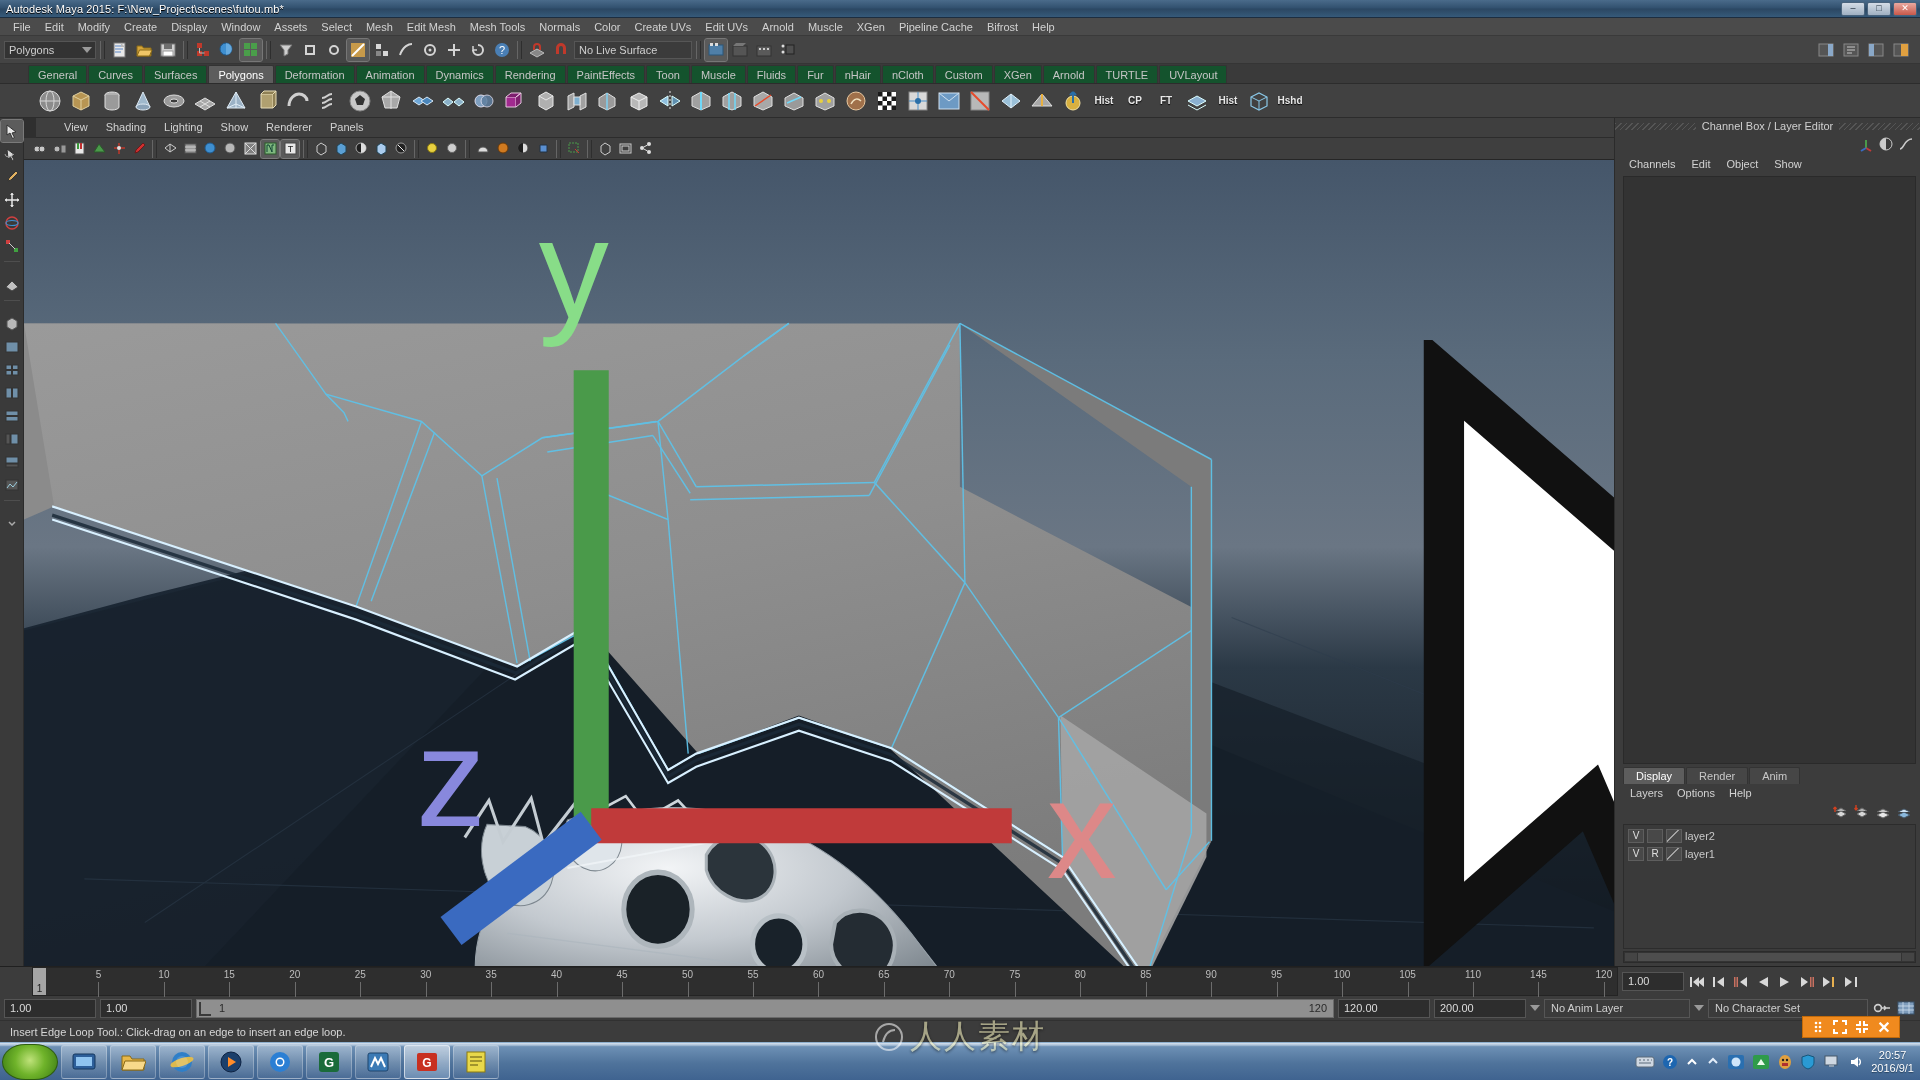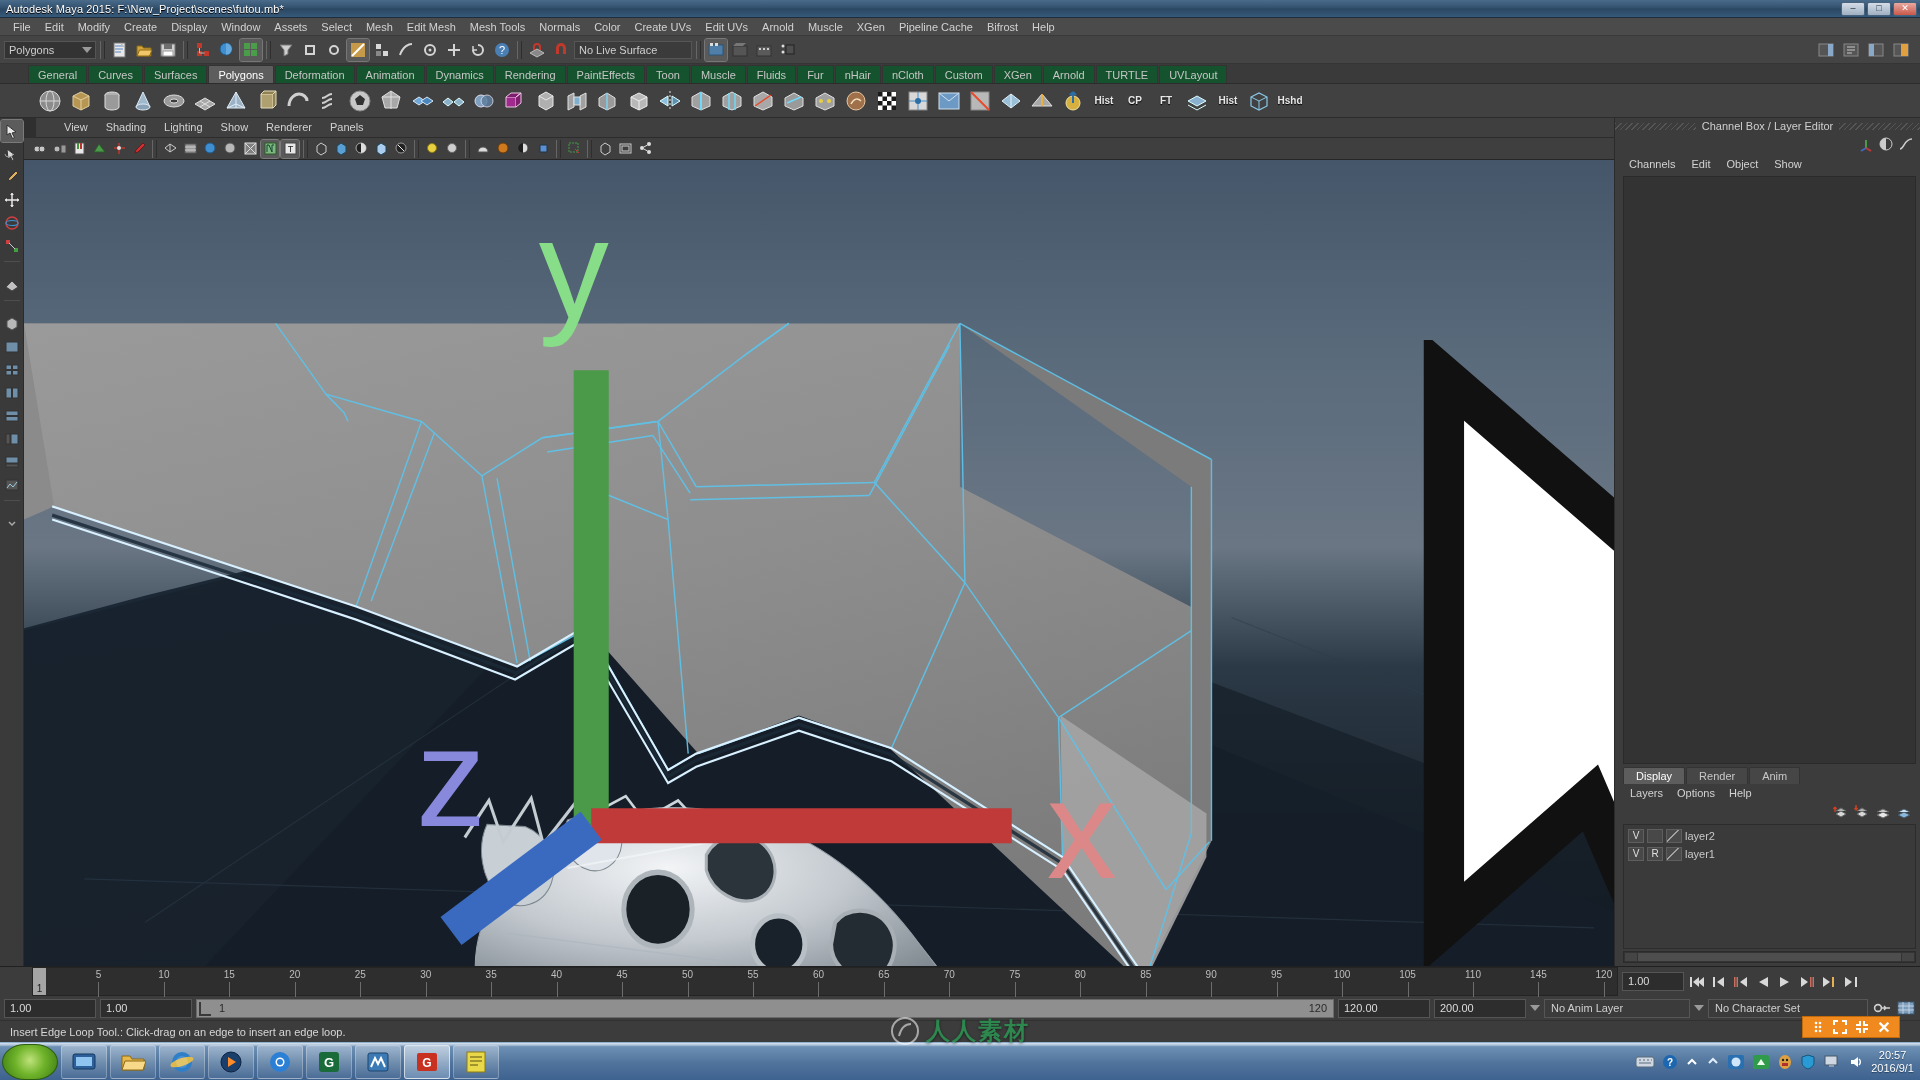--- a/index.html
+++ b/index.html
@@ -166,21 +166,21 @@
   .tbitem { width:46px;height:34px; margin-left:3px; display:flex;align-items:center;justify-content:center;
             border:1px solid rgba(255,255,255,.25); border-radius:3px;
             background:linear-gradient(to bottom, rgba(255,255,255,.32), rgba(255,255,255,.05));}
   .tbitem.active { background:linear-gradient(to bottom, rgba(255,255,255,.55), rgba(190,215,240,.35));
                    border-color:rgba(255,255,255,.6);}
   .tray { margin-left:auto; display:flex; align-items:center; gap:7px; padding-right:6px; color:#fff; font-size:11px;}
   .clock { text-align:center; line-height:13px; font-size:11px; color:#fff; text-shadow:0 1px 1px #24405e; }
 
   .wm-overlay { position:absolute; left:50%; top:1015px; transform:translateX(-50%);
                 display:flex; align-items:center; gap:6px; opacity:.55; pointer-events:none;}
-  .wm-overlay .wtxt { font-size:24px; color:#22c55e; letter-spacing:2px; text-shadow:0 1px 3px #000;font-weight:bold;}
+  .wm-overlay .wtxt { font-size:32px; color:#fef9c3; letter-spacing:2px; text-shadow:0 1px 3px #000;}
   .cursor { position:absolute; pointer-events:none; }
 </style>
 </head>
 <body>
 
 <div class="app">
 
   <div class="titlebar">
     <div class="ttl">Autodesk Maya 2015: F:\New_Project\scenes\futou.mb*</div>
     <div class="winbtns">

